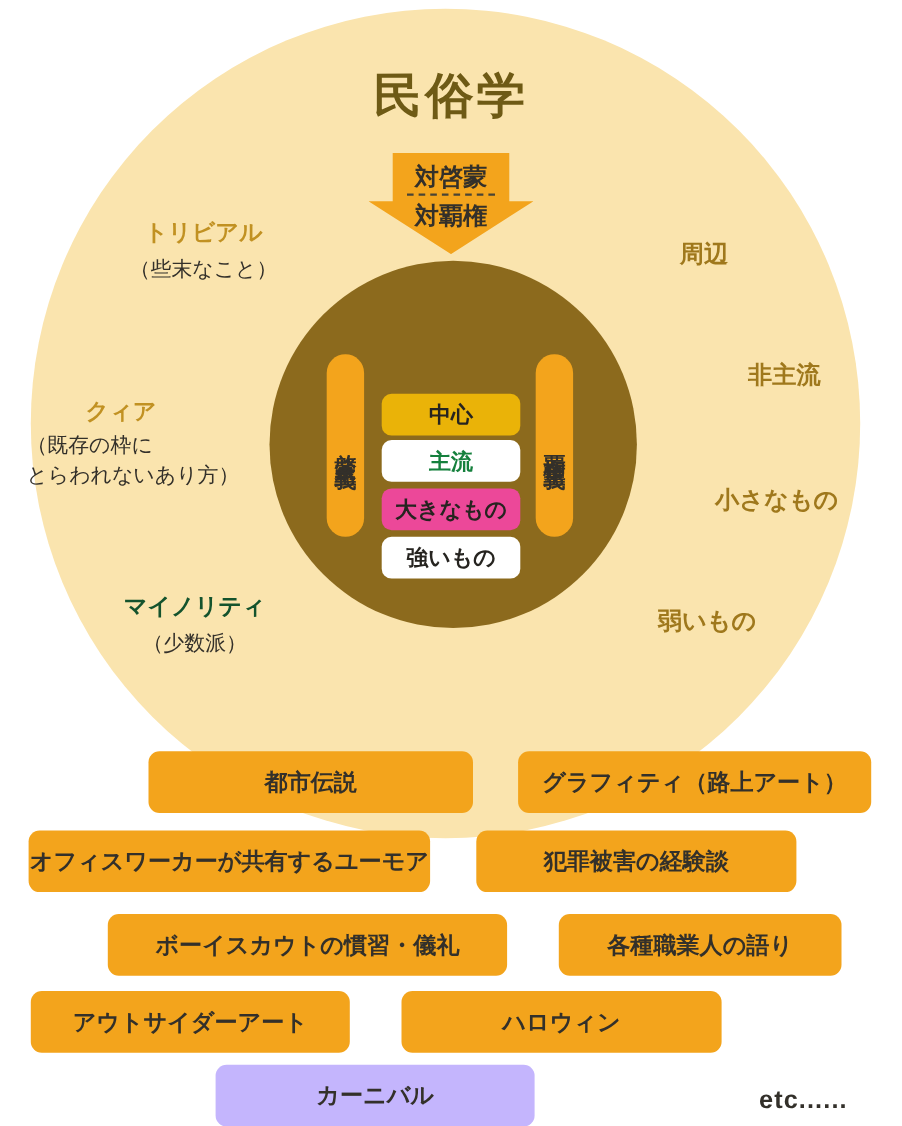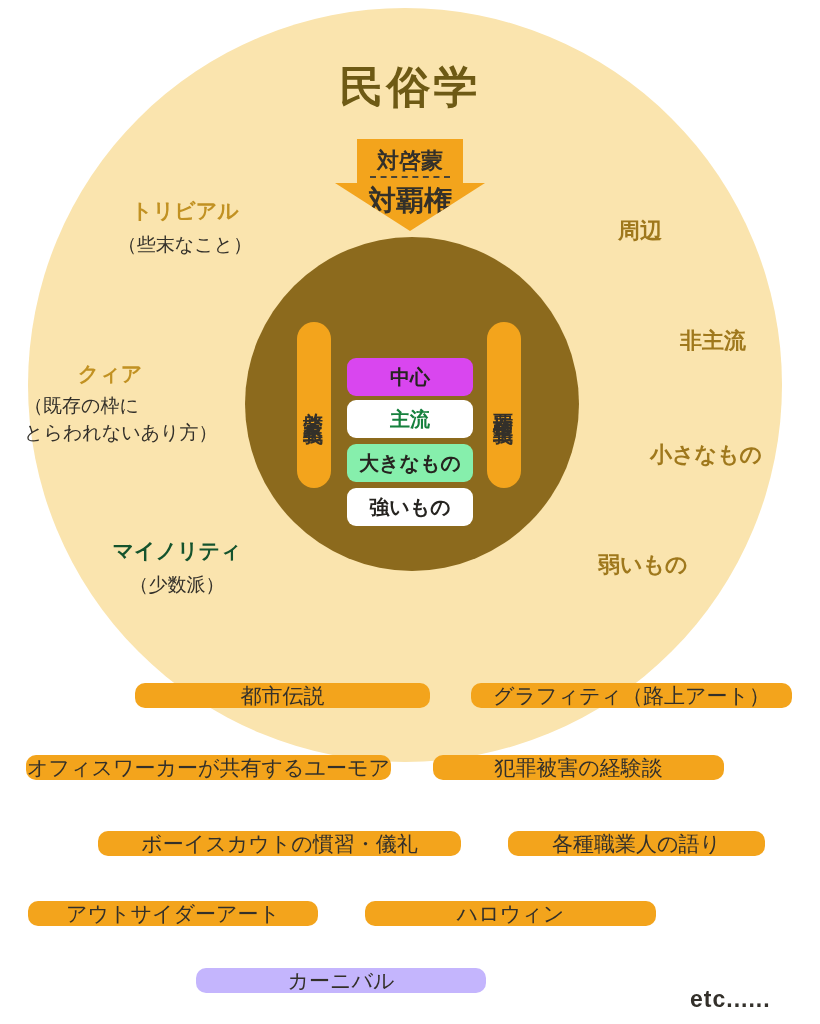--- a/index.html
+++ b/index.html
@@ -11,21 +11,21 @@
   .outer-circle{position:absolute;left:28px;top:8px;width:754px;height:754px;border-radius:50%;}
   .title{position:absolute;left:260px;top:58px;width:300px;margin:0;text-align:center;
     font-size:44px;font-weight:800;letter-spacing:3px;}
   
   .arrow-down{position:absolute;left:335px;top:139px;width:150px;height:92px;
     clip-path:polygon(22px 0,128px 0,128px 44px,150px 44px,75px 92px,0 44px,22px 44px);}
   .arrow-down .l1{position:absolute;top:7px;left:0;width:100%;text-align:center;
     font-size:22px;font-weight:700;}
   .arrow-down .dash{position:absolute;top:37px;left:35px;width:80px;border-top:2px dashed #4a4434;}
   .arrow-down .l2{position:absolute;top:43px;left:0;width:100%;text-align:center;
-    font-size:28px;font-weight:700;}
+    font-size:22px;font-weight:700;}
   .inner-circle{position:absolute;left:245px;top:237px;width:334px;height:334px;border-radius:50%;}
   
   .arrow-up{position:absolute;left:337px;top:250px;width:146px;height:96px;
     clip-path:polygon(73px 0,146px 49px,126px 49px,126px 96px,20px 96px,20px 49px,0 49px);}
   .arrow-up .l1{position:absolute;top:31px;left:0;width:100%;text-align:center;
     font-size:22px;font-weight:700;}
   .arrow-up .dash{position:absolute;top:60px;left:33px;width:80px;border-top:2px dashed #4a4434;}
   .arrow-up .l2{position:absolute;top:66px;left:0;width:100%;text-align:center;
     font-size:22px;font-weight:700;}
   
@@ -37,22 +37,22 @@
   .bar-right{left:487px;}
   
   .wbox{position:absolute;left:347px;width:126px;height:38px;background:#ffffff;border-radius:9px;
     display:flex;align-items:center;justify-content:center;font-size:20px;font-weight:700;}
   
   .lgroup{position:absolute;text-align:center;}
   .lmain{font-size:21px;font-weight:700;}
   .lsub{font-size:19px;font-weight:500;margin-top:7px;}
   .rlabel{position:absolute;font-size:22px;font-weight:700;text-align:center;}
   
-  .pill{position:absolute;height:25px;border-radius:10px;display:flex;align-items:center;
-    justify-content:center;font-size:21px;font-weight:400;}
+  .pill{position:absolute;height:56px;border-radius:10px;display:flex;align-items:center;
+    justify-content:center;font-size:21px;font-weight:700;}
   .etc{position:absolute;left:690px;top:986px;width:90px;font-size:23px;font-weight:700;
     letter-spacing:1px;}
 </style>
 </head>
 <body>
 
 <div class="page" style="background: rgb(255, 255, 255);">
 
   <div class="outer-circle" style="background: rgb(250, 228, 174);"></div>
 
@@ -67,23 +67,23 @@
   <div class="inner-circle" style="background: rgb(140, 106, 29);"></div>
 
 
   <div class="vbar bar-left" style="background: rgb(243, 164, 28);">
     <span style="color: rgb(51, 48, 42);">啓蒙主義</span>
   </div>
   <div class="vbar bar-right" style="background: rgb(243, 164, 28);">
     <span style="color: rgb(51, 48, 42);">覇権主義</span>
   </div>
 
-  <div class="wbox" style="top: 358px; background: #d946ef; color: rgb(38, 36, 32);">中心</div>
+  <div class="wbox" style="top: 358px; background: #eab308; color: rgb(38, 36, 32);">中心</div>
   <div class="wbox" style="top: 400px; background: rgb(255, 255, 255); color: #15803d;">主流</div>
-  <div class="wbox" style="top: 444px; background: #86efac; color: rgb(38, 36, 32);">大きなもの</div>
+  <div class="wbox" style="top: 444px; background: #ec4899; color: rgb(38, 36, 32);">大きなもの</div>
   <div class="wbox" style="top: 488px; background: rgb(255, 255, 255); color: rgb(38, 36, 32);">強いもの</div>
 
   <div class="lgroup" style="left:100px;top:197px;width:170px;">
     <div class="lmain gold-l" style="color: rgb(193, 145, 34);">トリビアル</div>
     <div class="lsub" style="color: rgb(51, 48, 42);">（些末なこと）</div>
   </div>
 
   <div class="lgroup" style="left:40px;top:360px;width:140px;">
     <div class="lmain gold-l" style="color: rgb(193, 145, 34);">クィア</div>
   </div>

